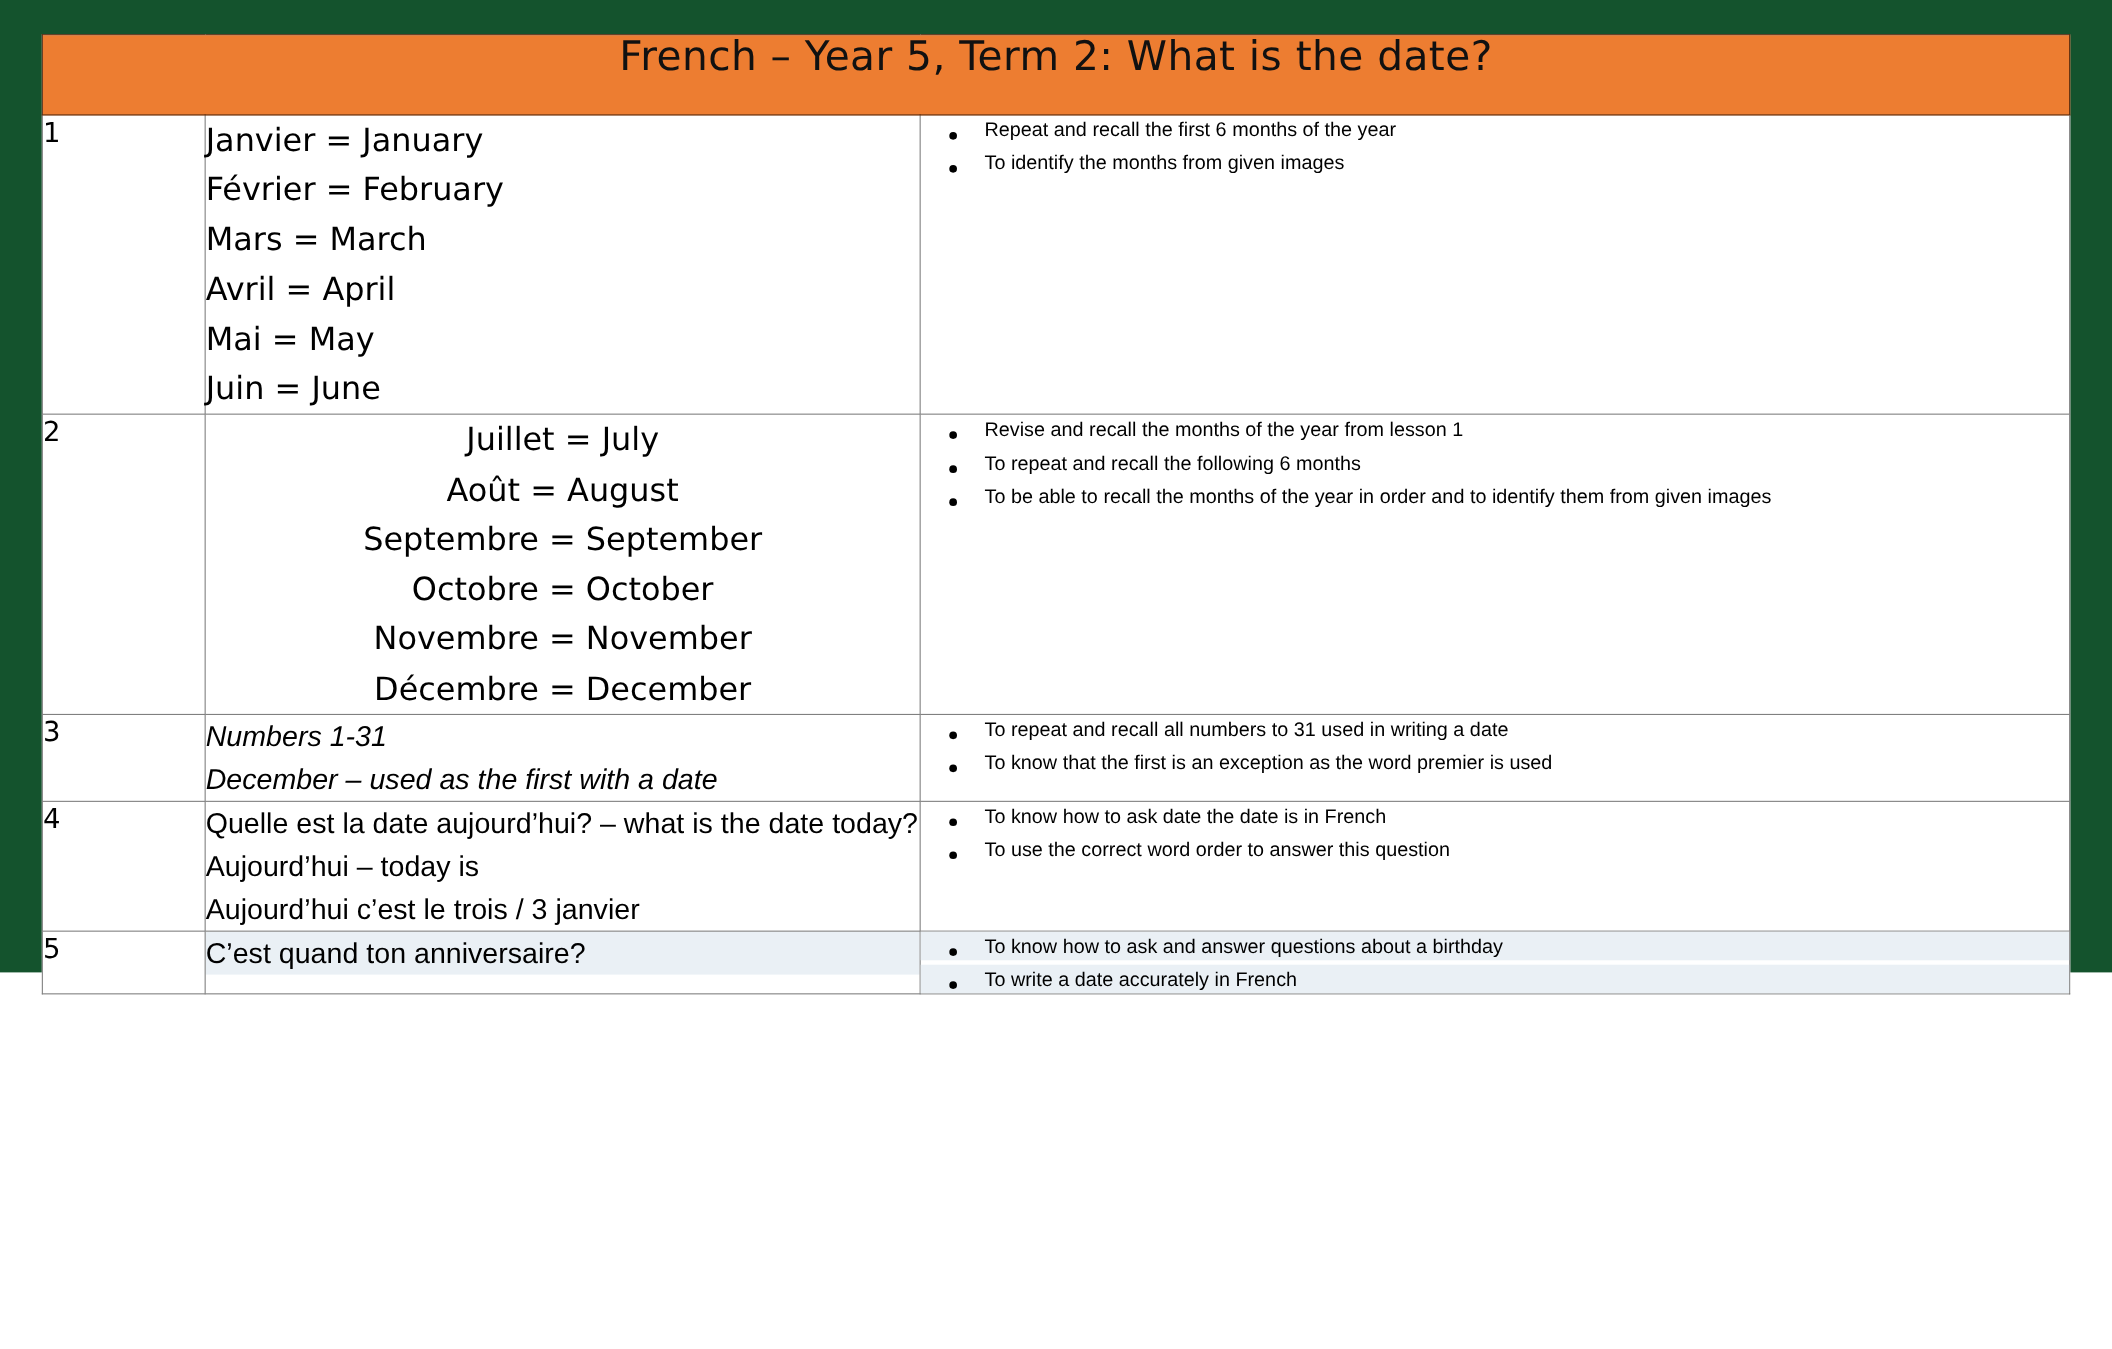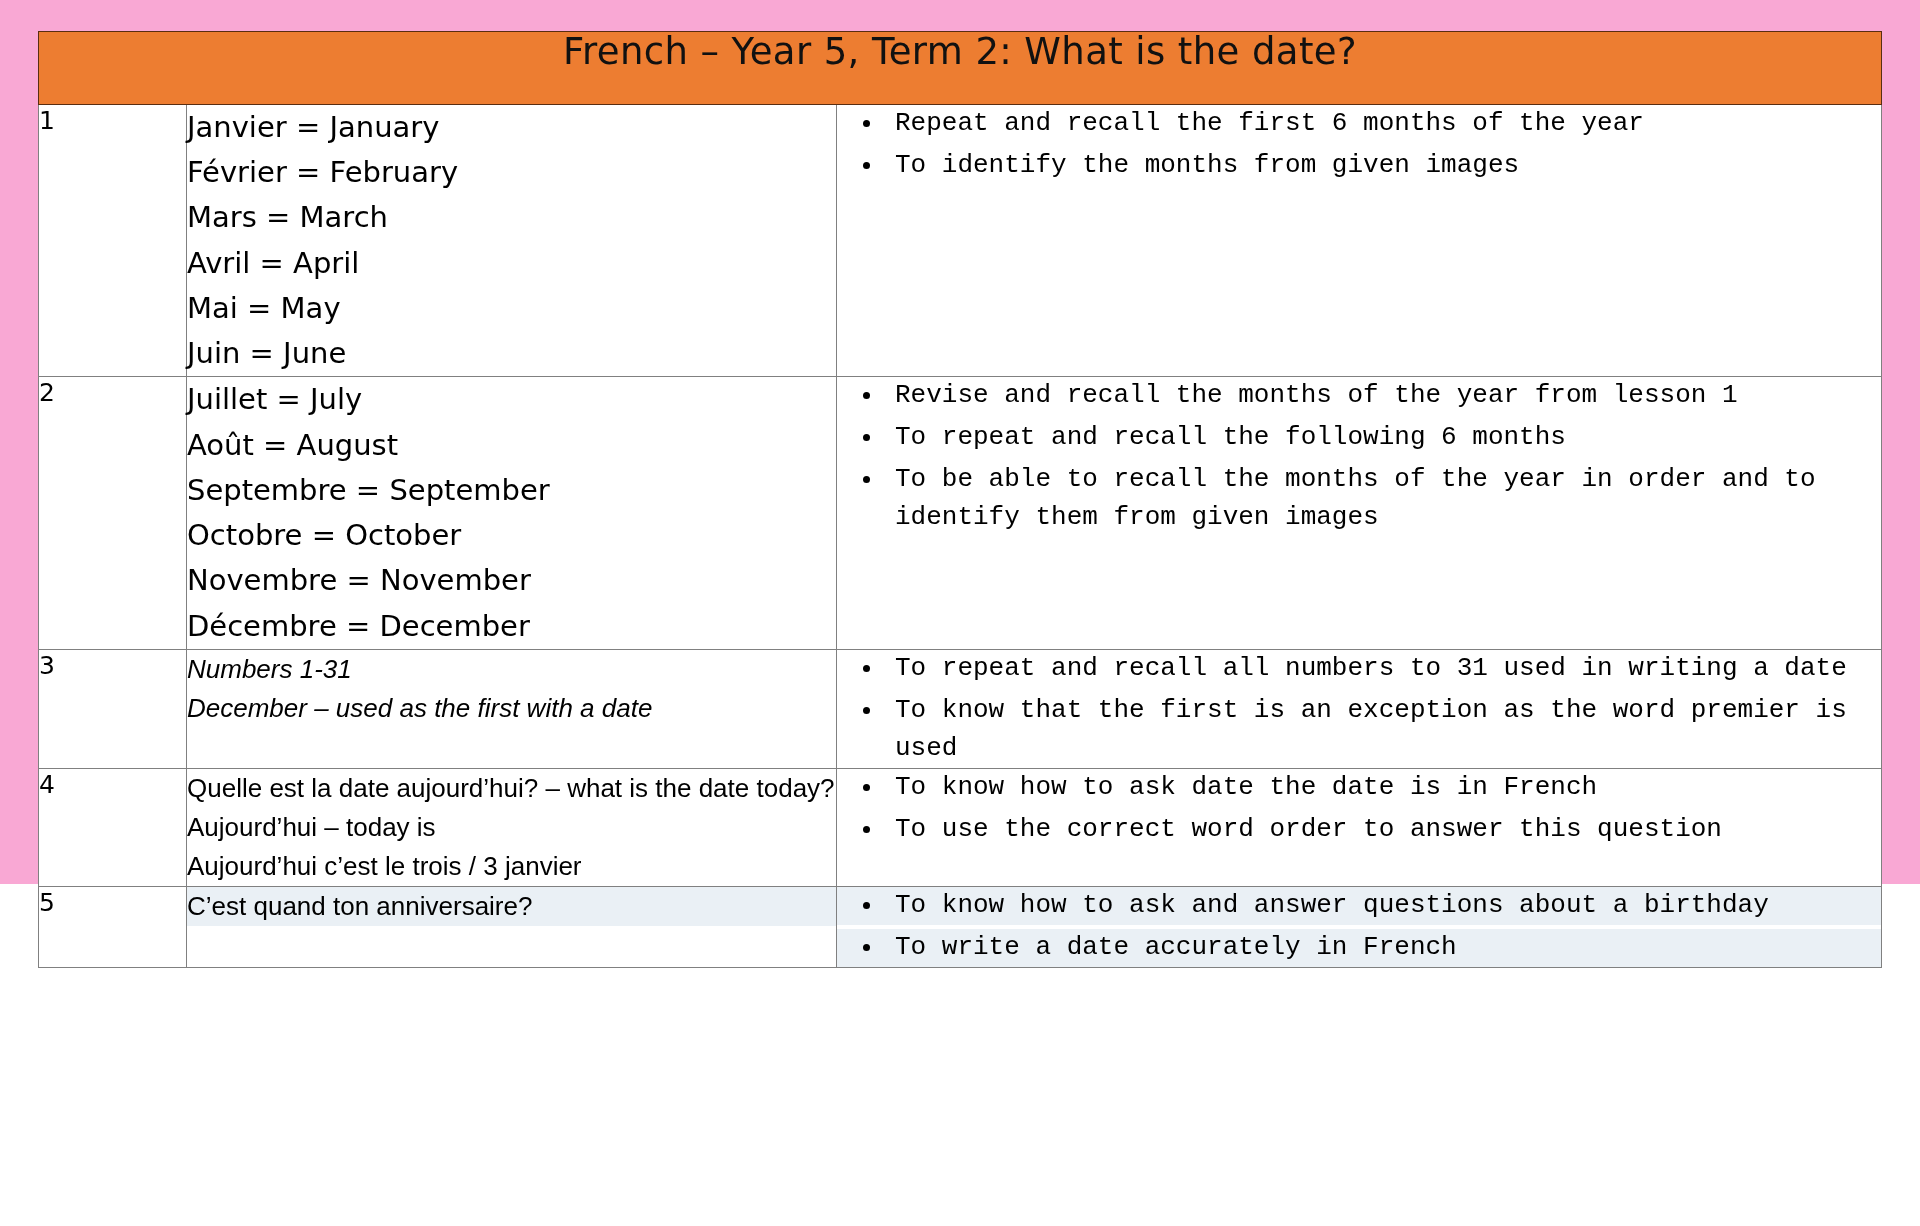--- a/index.html
+++ b/index.html
@@ -10,21 +10,21 @@
   body {
     width: 1920px;
     height: 1226px;
     font-family: "DejaVu Sans", sans-serif;
     overflow: hidden;
   }
   .page {
     position: relative;
     width: 1920px;
     height: 884px;
-    background: #f9a8d4;
+    background: #14532d;
     box-sizing: border-box;
   }
   .sheet {
     position: absolute;
     left: 38px;
     top: 31px;
     width: 1843px;
     box-sizing: border-box;
   }
   table.plan {
@@ -107,22 +107,22 @@
     line-height: 1.5;
   }
   ul.bullets {
     margin: 0;
     padding: 0;
     list-style: none;
   }
   ul.bullets li {
     position: relative;
     padding-left: 58px;
-    font-family: Liberation Mono, monospace;
-    font-size: 26px;
+    font-family: Liberation Sans, sans-serif;
+    font-size: 18px;
     color: #000000;
     line-height: 1.46;
     margin: 0 0 4px 0;
   }
   ul.bullets li:last-child { margin-bottom: 0; }
   ul.bullets li::before {
     content: "";
     position: absolute;
     left: 26px;
     top: 15px;
@@ -133,21 +133,21 @@
   }
   .hl {
     background: #eaf0f5;
   }
   li.hl {
     background: #eaf0f5;
     display: block;
   }
   
   .row-1 .vocab-cell { min-height: 262px; }
-  .row-2 .vocab-cell { min-height: 262px; }
+  .row-2 .vocab-cell { min-height: 262px; text-align: center; }
   .row-3 .vocab-cell { min-height: 92px; font-style: italic; }
   .row-4 .vocab-cell { min-height: 170px; margin-top: 20px; }
   .row-5 .vocab-cell { min-height: 92px; }
 </style>
 </head>
 <body>
 
 <div class="page">
   <div class="sheet">
     <table class="plan">

